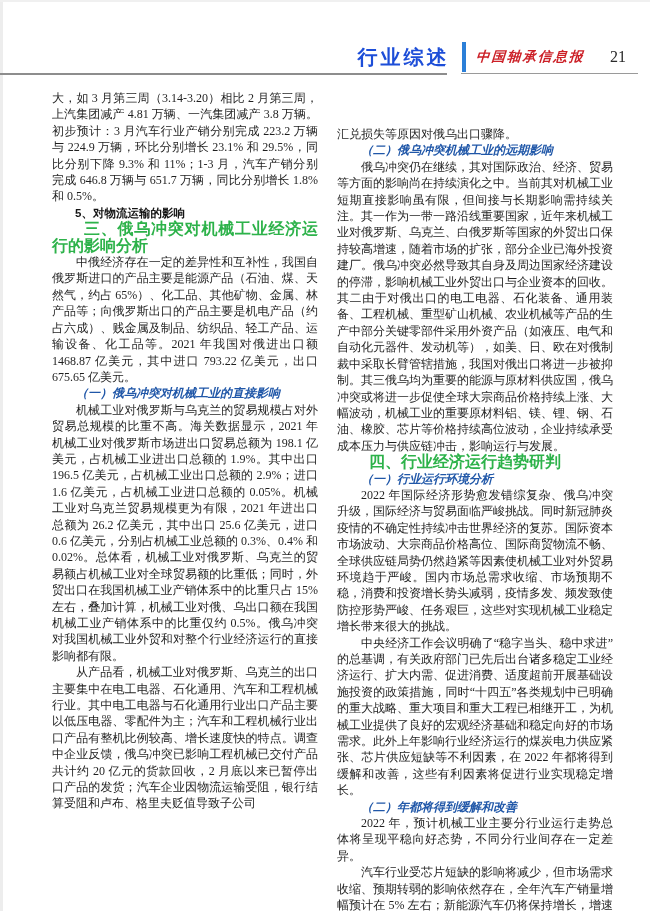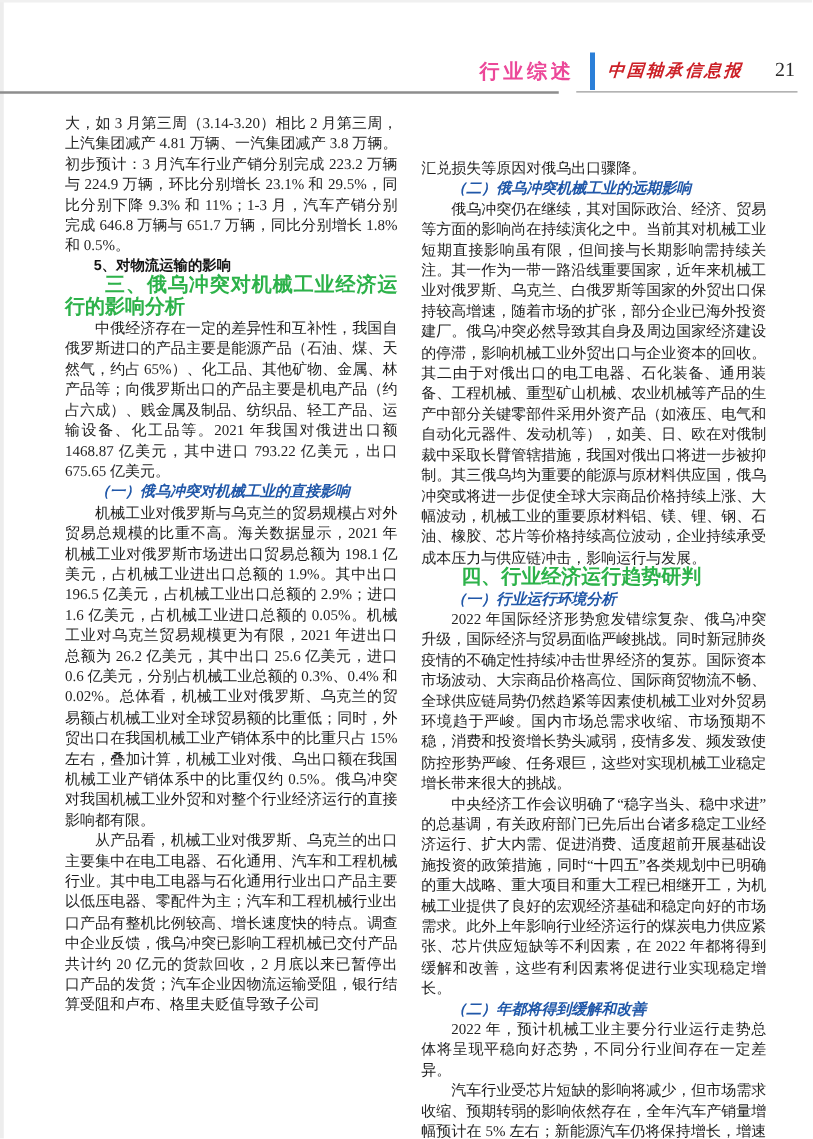--- a/index.html
+++ b/index.html
@@ -10,29 +10,29 @@
     color:#1f1f1f;
   }
   
   .edge-left { position:absolute; left:0; top:0; width:3px; height:100%; background:#ededed; }
   .edge-top  { position:absolute; left:0; top:0; width:100%; height:2px; background:#f0f0f0; }
 
   
   .hdr { position:absolute; top:40px; right:14px; height:34px; display:flex; align-items:center; }
   .hdr-title {
     font-family:"Liberation Serif", serif; font-weight:bold;
-    font-size:16px; color:#ec4899; letter-spacing:3px;
+    font-size:20px; color:#1d4ed8; letter-spacing:3px;
   }
   .hdr-bar { width:4px; height:30px; background:var(--divider_blue,#2b7fd8); margin:0 10px 0 12px; }
   .hdr-masthead {
     font-weight:bold; font-style:italic; font-size:13.5px;
     color:var(--masthead_red,#cc2027); letter-spacing:2px;
     transform:skewX(-4deg);
   }
-  .hdr-page { font-size:16px; color:#2a2a2a; margin-left:26px; }
+  .hdr-page { font-size:16px; color:#2a2a2a; margin-left:26px; margin-right:10px; }
   .rule-left  { position:absolute; top:73px; left:0;    width:447px; height:2px; background:#8d8d8d; }
   .rule-right { position:absolute; top:73px; left:461px; width:177px; height:1px; background:#9a9a9a; }
 
   
   .cols { position:absolute; left:52px; top:90px; right:37px; display:flex; gap:19px; }
   .col  { min-width:0; }
   .col-l { width:266px; flex:0 0 266px; }
   .col-r { flex:1;margin-top:36px; }
 
   .blk {

